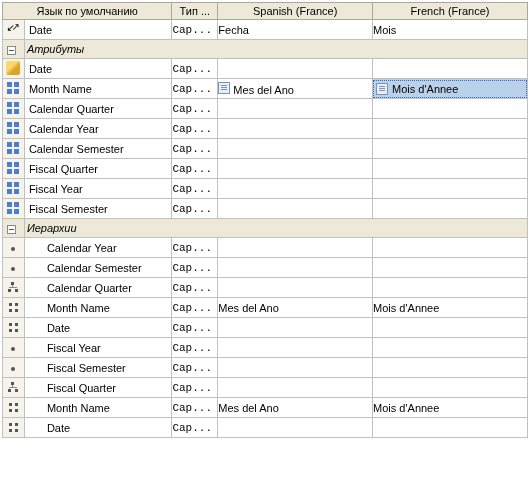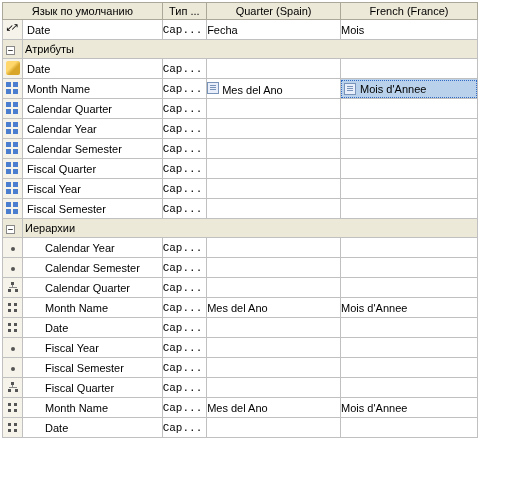--- a/index.html
+++ b/index.html
@@ -6,21 +6,21 @@
   html, body {
     margin: 0; padding: 0;
     font-family: Tahoma, Verdana, Arial, sans-serif;
     font-size: 11px;
     background: #fff;
     color: #000;
     width: 530px;
   }
   .grid {
     border-collapse: collapse;
-    width: 476px;
+    width: 526px;
     margin: 2px;
     padding-left: 31px;
   }
   .hdr td {
     background: #ece9d8;
     border: 1px solid #aca899;
     text-align: center;
     padding: 2px 4px;
     height: 17px;
     font-size: 11px;
@@ -61,20 +61,21 @@
   .cat td {
     background: #ece9d8;
     border-right: 1px solid #c0c0c0;
     border-bottom: 1px solid #c0c0c0;
     height: 19px;
   }
   .cat td:first-child { border-left: 1px solid #c0c0c0; }
   .cat .catlabel {
     font-size: 11px;
     padding-left: 2px;
+    font-style: italic;
   }
   .expander {
     display: inline-block;
     width: 9px; height: 9px;
     border: 1px solid #888;
     background: #fff;
     line-height: 7px;
     font-size: 9px;
     text-align: center;
     vertical-align: middle;
@@ -160,21 +161,21 @@
 </style>
 </head>
 <body>
 
 <table class="grid">
 
   <tbody>
       <tr class="hdr">
     <td colspan="2">Язык по умолчанию</td>
     <td>Тип ...</td>
-    <td>Quarter (Spain)</td>
+    <td>Spanish (France)</td>
     <td>French (France)</td>
   </tr>
 
   <tr class="row">
     <td class="iconcell"><span class="dimarrow"></span></td>
     <td class="namecell"><span class="ind1">Date</span></td>
     <td class="typecell">Cap...</td>
     <td class="langcell">Fecha</td>
     <td class="langcell">Mois</td>
   </tr>

